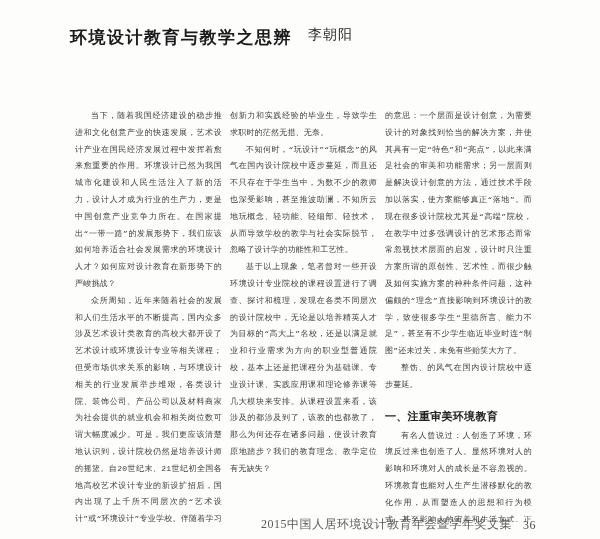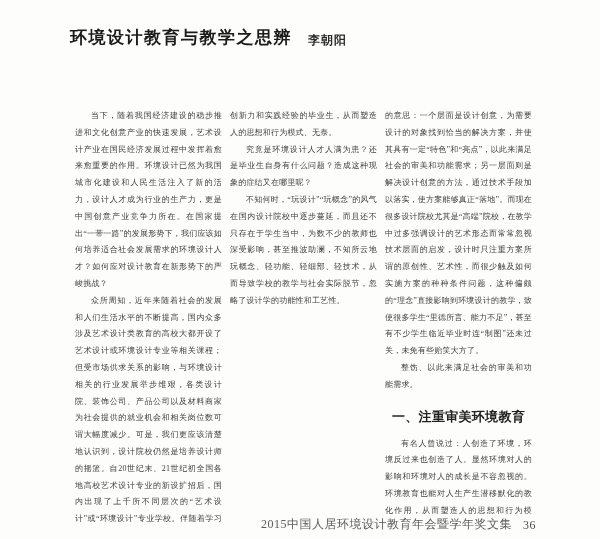--- a/index.html
+++ b/index.html
@@ -5,47 +5,47 @@
   html,body{margin:0;padding:0;background:#ffffff;}
   .page{
     position:relative;
     width:600px;height:539px;
     background:#fdfdfc;
     overflow:hidden;
     font-family:"Liberation Serif","DejaVu Serif",serif;
   }
   .title-row{
     position:absolute;left:70px;top:26px;
-    display:flex;align-items:flex-end;gap:16px;
+    display:flex;align-items:flex-start;gap:16px;
     white-space:nowrap;
   }
   .doc-title{
     font-size:17px;font-weight:bold;color:#1b1b1b;
     letter-spacing:1.5px;margin:0;
   }
   .doc-author{
-    font-size:12px;color:#2a2a2a;letter-spacing:1px;font-weight:bold;
+    font-size:14px;color:#2a2a2a;letter-spacing:1px;
   }
   .columns{
     position:absolute;left:75px;top:108px;
     width:458px;height:414px;
-    display:flex;gap:8px;
+    display:flex;gap:8px;font-family:Liberation Mono, monospace;
   }
   .col{
     width:147px;height:414px;overflow:hidden;
   }
   .para{
     margin:0;font-size:8px;line-height:16.8px;
     text-align:justify;color:#3d3d3d;
     letter-spacing:0.2px;
   }
   .para.indent{text-indent:2em;}
   .sec-heading{
-    margin:15px 0 11px 0;font-size:13px;line-height:16px;
-    font-weight:bold;color:#222;letter-spacing:0.3px;text-align:center;
+    margin:15px 0 3px 0;font-size:11px;line-height:16px;
+    font-weight:bold;color:#222;letter-spacing:0.3px;
   }
   .footer{
     position:absolute;right:64px;bottom:6px;
     display:flex;align-items:flex-end;gap:11px;
     font-size:12px;color:#5a5a5a;letter-spacing:0.5px;
     white-space:nowrap;
   }
   .footer .pgnum{color:#4a4a4a;}
 </style>
 </head>
@@ -57,27 +57,27 @@
     <h1 class="doc-title">环境设计教育与教学之思辨</h1>
     <span class="doc-author">李朝阳</span>
   </div>
 
   <div class="columns">
     <div class="col">
         <p class="para indent">当下，随着我国经济建设的稳步推进和文化创意产业的快速发展，艺术设计产业在国民经济发展过程中发挥着愈来愈重要的作用。环境设计已然为我国城市化建设和人民生活注入了新的活力，设计人才成为行业的生产力，更是中国创意产业竞争力所在。在国家提出“一带一路”的发展形势下，我们应该如何培养适合社会发展需求的环境设计人才？如何应对设计教育在新形势下的严峻挑战？</p>
         <p class="para indent">众所周知，近年来随着社会的发展和人们生活水平的不断提高，国内众多涉及艺术设计类教育的高校大都开设了艺术设计或环境设计专业等相关课程；但受市场供求关系的影响，与环境设计相关的行业发展举步维艰，各类设计院、装饰公司、产品公司以及材料商家为社会提供的就业机会和相关岗位数可谓大幅度减少。可是，我们更应该清楚地认识到，设计院校仍然是培养设计师的摇篮。自20世纪末、21世纪初全国各地高校艺术设计专业的新设扩招后，国内出现了上千所不同层次的“艺术设计”或“环境设计”专业学校。伴随着学习环境设计人数的巨量增加，全国每年都会有大量毕业生涌向社会，当这些毕业生走出校门时，便发觉应届毕业生的求职渠道遇到了瓶颈：不少设计单位都在裁员或减薪，不愿或无力去接收缺乏</p>
       </div>
     <div class="col">
-        <p class="para">创新力和实践经验的毕业生，从而塑造人的思想和行为模式、无奈。</p>
-        <p class="para indent">究竟是环境设计人才人满为患？还是毕业生自身有什么问题？造成这种现象的症结又在哪里呢？</p>
+        <p class="para">创新力和实践经验的毕业生，导致学生求职时的茫然无措、无奈。</p>
         <p class="para indent">不知何时，“玩设计”“玩概念”的风气在国内设计院校中逐步蔓延，而且还不只存在于学生当中，为数不少的教师也深受影响，甚至推波助澜，不知所云地玩概念、轻功能、轻细部、轻技术，从而导致学校的教学与社会实际脱节，忽略了设计学的功能性和工艺性。</p>
+        <p class="para indent">基于以上现象，笔者曾对一些开设环境设计专业院校的课程设置进行了调查、探讨和梳理，发现在各类不同层次的设计院校中，无论是以培养精英人才为目标的“高大上”名校，还是以满足就业和行业需求为方向的职业型普通院校，基本上还是把课程分为基础课、专业设计课、实践应用课和理论修养课等几大模块来安排。从课程设置来看，该涉及的都涉及到了，该教的也都教了，那么为何还存在诸多问题，使设计教育原地踏步？我们的教育理念、教学定位有无缺失？</p>
       </div>
     <div class="col">
         <p class="para">的意思：一个层面是设计创意，为需要设计的对象找到恰当的解决方案，并使其具有一定“特色”和“亮点”，以此来满足社会的审美和功能需求；另一层面则是解决设计创意的方法，通过技术手段加以落实，使方案能够真正“落地”。而现在很多设计院校尤其是“高端”院校，在教学中过多强调设计的艺术形态而常常忽视技术层面的启发，设计时只注重方案所谓的原创性、艺术性，而很少触及如何实施方案的种种条件问题，这种偏颇的“理念”直接影响到环境设计的教学，致使很多学生“里德所言、能力不足”，甚至有不少学生临近毕业时连“制图”还未过关，未免有些贻笑大方了。</p>
-        <p class="para indent">整饬、以此来满足社会的审美和功能需求。</p>
+        <p class="para indent">整饬、的风气在国内设计院校中逐步蔓延。</p>
         <h2 class="sec-heading">一、注重审美环境教育</h2>
         <p class="para indent">有名人曾说过：人创造了环境，环境反过来也创造了人。显然环境对人的影响和环境对人的成长是不容忽视的。环境教育也能对人生产生潜移默化的教化作用，从而塑造人的思想和行为模式，甚至影响人的审美和生活方式。正如英国艺术理论家赫伯特·里德所言：“一个人可能拒绝学习，但绝</p>
       </div>
   </div>
 
   <div class="footer">
     <span>2015中国人居环境设计教育年会暨学年奖文集</span>
     <span class="pgnum">36</span>
   </div>
 

